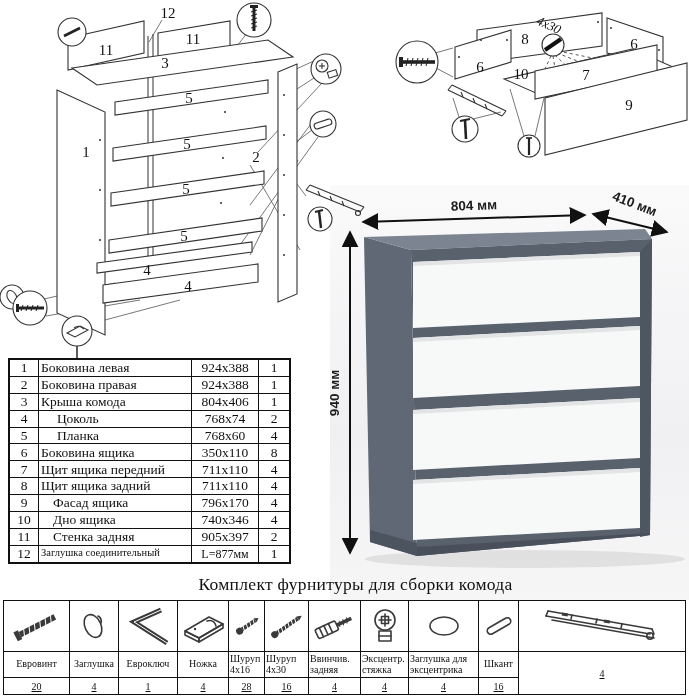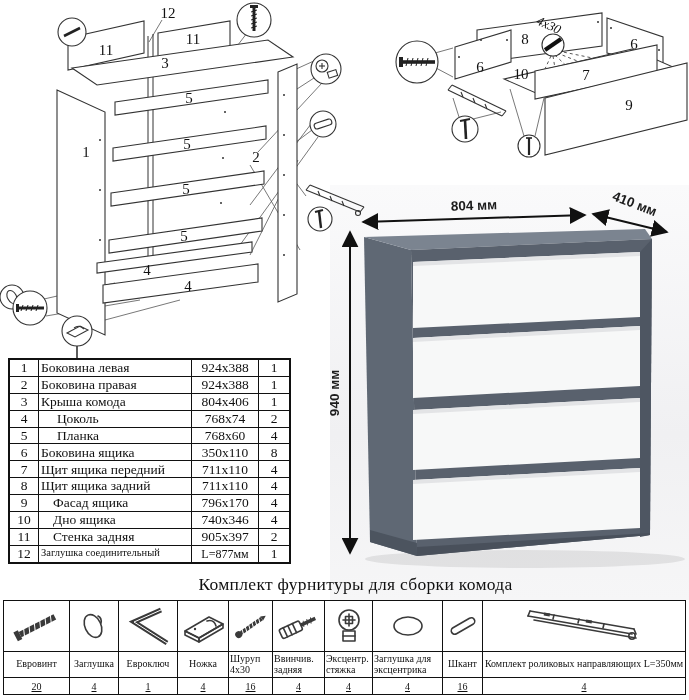--- a/index.html
+++ b/index.html
@@ -470,20 +470,39 @@
           <polygon points="20,35 44,21 44,25 20,39" class="ic"></polygon>
           <path d="M28,18 q7,-2 9,5" class="ic" stroke-width="1.4"></path>
           <circle cx="16" cy="26" r="1.2" class="icf"></circle>
         </svg>
       </div>
       <div class="hw-name">Ножка</div>
       <div class="hw-qty">4</div>
     </div>
 
 
+    <div class="hw-col" style="width:36px">
+      <div class="hw-icon">
+        <svg width="32" height="46" viewBox="0 0 32 46">
+            <g transform="rotate(-35 16 23)">
+          <circle cx="7" cy="23" r="3.5" class="icf"></circle>
+          <line x1="10" y1="23" x2="26" y2="23" stroke="#3a3a3a" stroke-width="4"></line>
+          <path d="M26,20.5 L30,23 L26,25.5 z" class="icf"></path>
+          <g stroke="#fff" stroke-width="0.9">
+                <line x1="13" y1="20" x2="11" y2="26"></line>
+                <line x1="17" y1="20" x2="15" y2="26"></line>
+                <line x1="21" y1="20" x2="19" y2="26"></line>
+                <line x1="25" y1="20" x2="23" y2="26"></line>
+              </g>
+        </g>
+          </svg>
+      </div>
+      <div class="hw-name">Шуруп 4х16</div>
+      <div class="hw-qty">28</div>
+    </div>
 
     <div class="hw-col" style="width:44px">
       <div class="hw-icon">
         <svg width="40" height="46" viewBox="0 0 40 46">
             <g transform="rotate(-35 20 23)">
           <circle cx="5" cy="23" r="3.5" class="icf"></circle>
           <line x1="8" y1="23" x2="33" y2="23" stroke="#3a3a3a" stroke-width="4"></line>
           <path d="M33,20.5 L38,23 L33,25.5 z" class="icf"></path>
           <g stroke="#fff" stroke-width="0.9">
                 <line x1="11" y1="20" x2="9" y2="26"></line>
@@ -571,18 +590,17 @@
             <line x1="110" y1="26" x2="112" y2="31"></line>
             <line x1="30" y1="12" x2="29" y2="16"></line>
               <line x1="55" y1="16" x2="54" y2="20"></line>
               <line x1="80" y1="21" x2="79" y2="25"></line>
           </g>
           <circle cx="108" cy="33" r="3.2" class="ic" stroke-width="1.3"></circle>
           <rect x="20" y="10" width="6" height="3" transform="rotate(10 23 11)" class="icf"></rect>
           <rect x="62" y="17" width="6" height="3" transform="rotate(10 65 18)" class="icf"></rect>
         </svg>
       </div>
-      <div class="hw-name">Комплект роликовых направляющих L=350мм</div>
       <div class="hw-qty">4</div>
     </div>
   </div>
 
 </div>
 
 </body></html>

